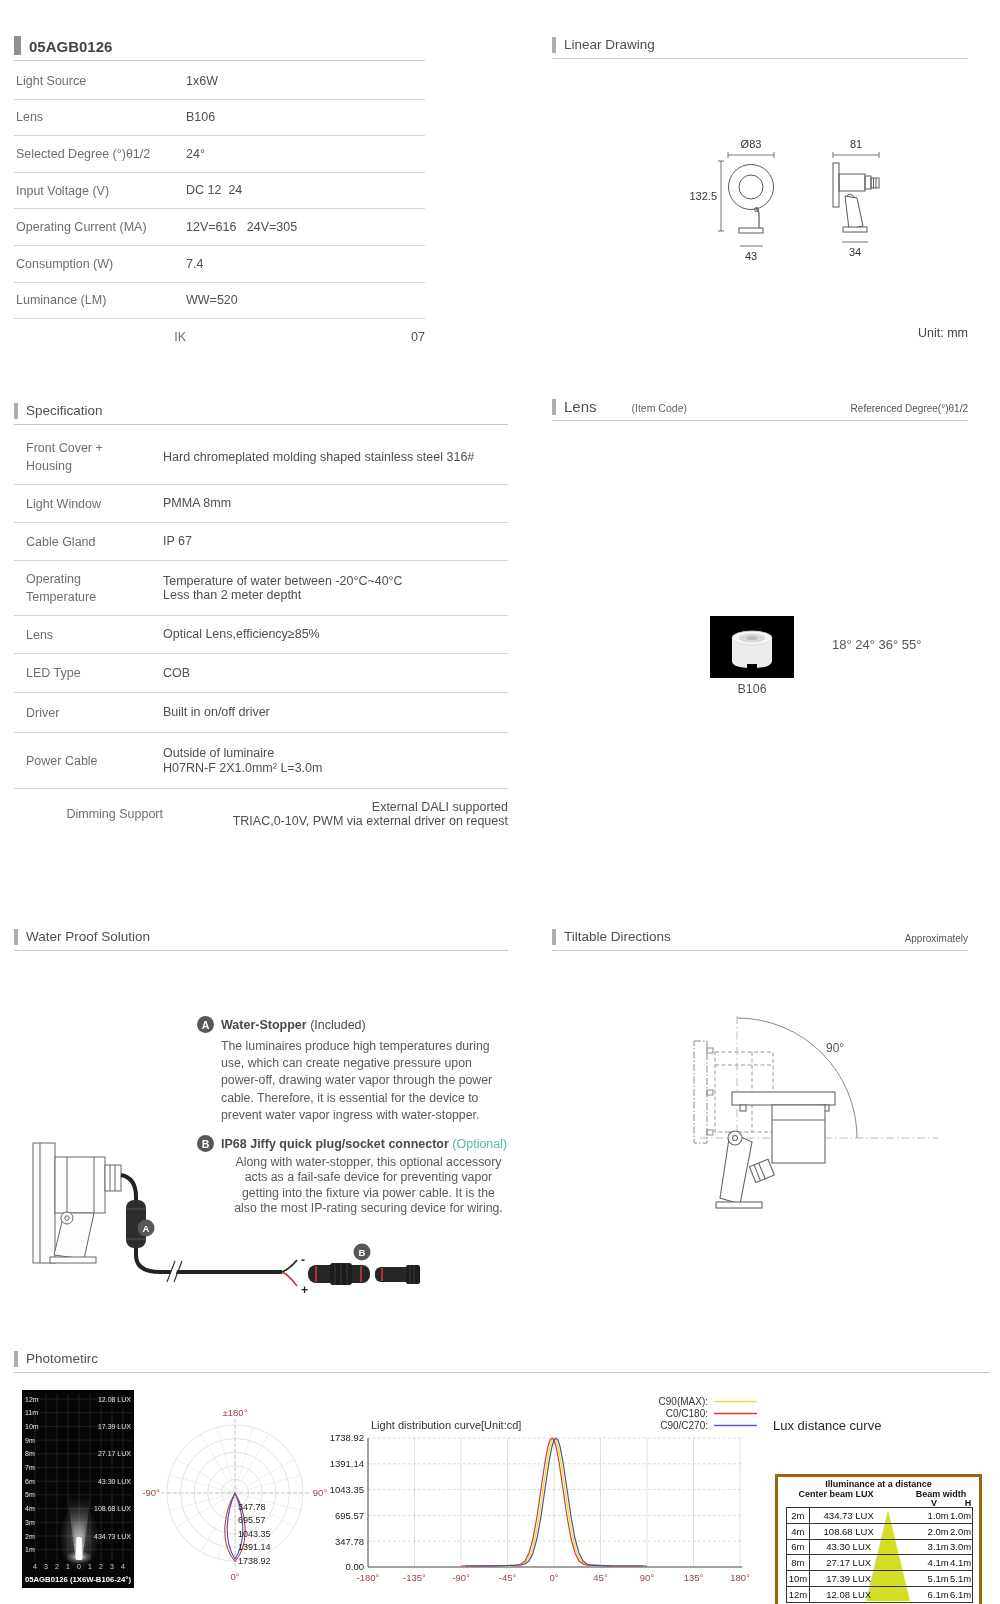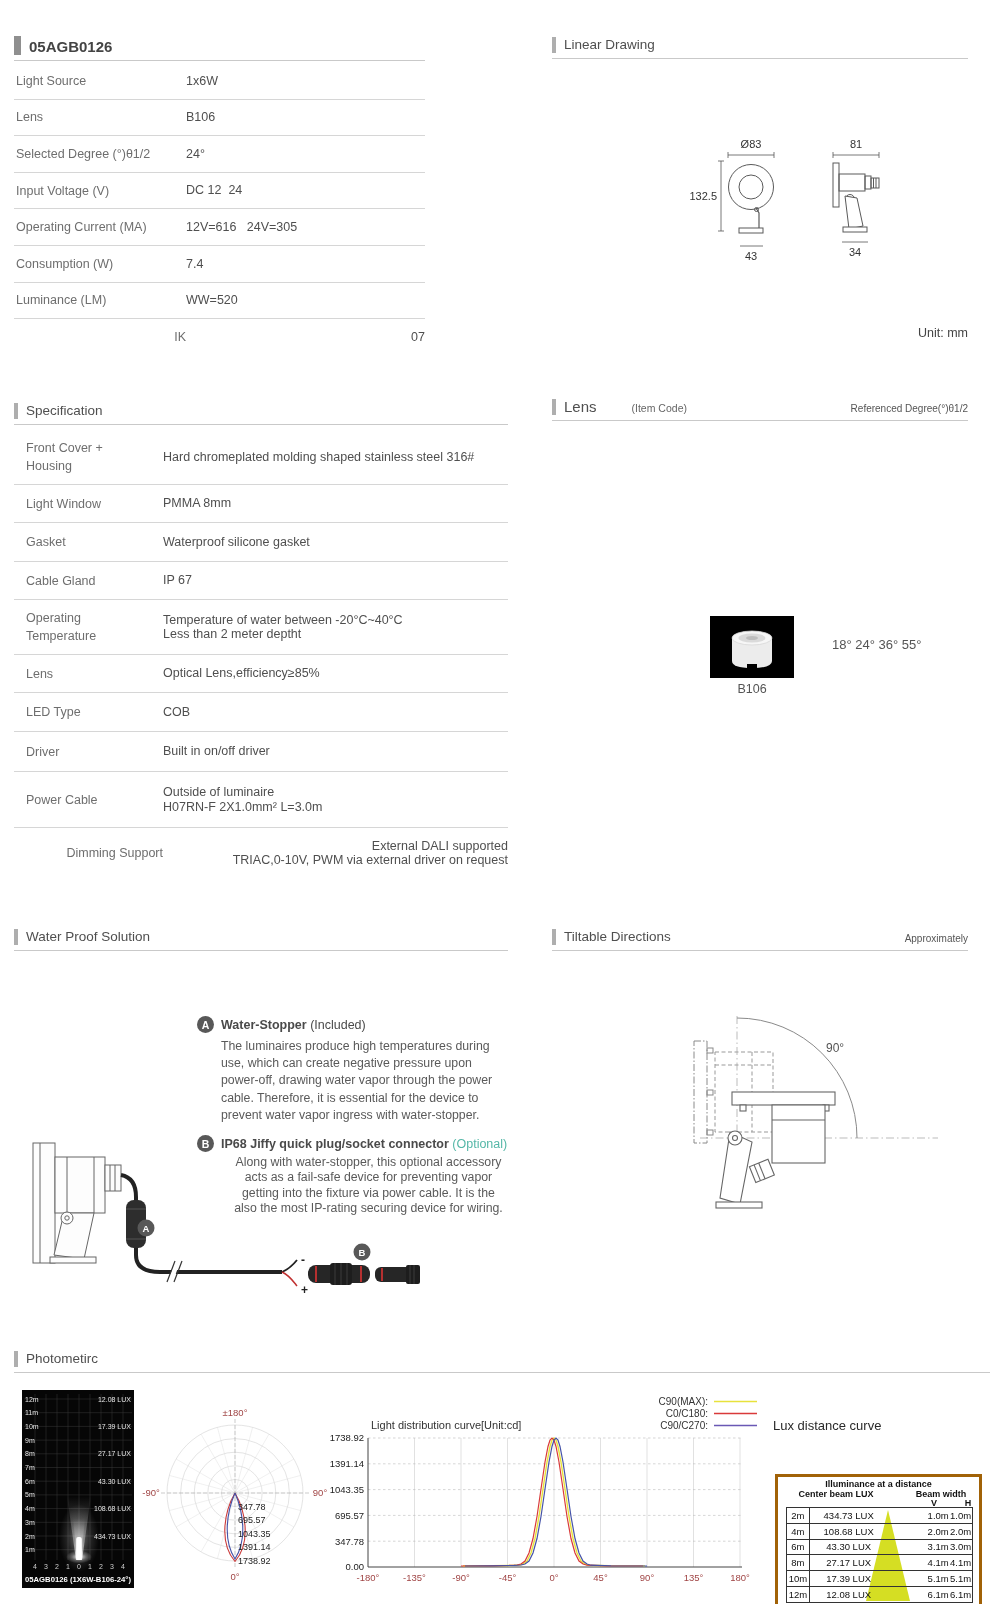--- a/index.html
+++ b/index.html
@@ -143,24 +143,20 @@
   </div>
   <div class="abs spec" style="left:14px;top:430px;width:494px;">
     <div class="trow" style="height:55px">
         <span class="lb">Front Cover +
 Housing</span>
         <span class="val">Hard chromeplated molding shaped stainless steel 316#</span>
       </div>
     <div class="trow" style="height:38px">
         <span class="lb">Light Window</span>
         <span class="val">PMMA 8mm</span>
-      </div>
-    <div class="trow" style="height:39px">
-        <span class="lb">Gasket</span>
-        <span class="val">Waterproof silicone gasket</span>
       </div>
     <div class="trow" style="height:38px">
         <span class="lb">Cable Gland</span>
         <span class="val">IP 67</span>
       </div>
     <div class="trow" style="height:55px">
         <span class="lb">Operating
 Temperature</span>
         <span class="val">Temperature of water between -20°C~40°C
 Less than 2 meter deptht</span>

